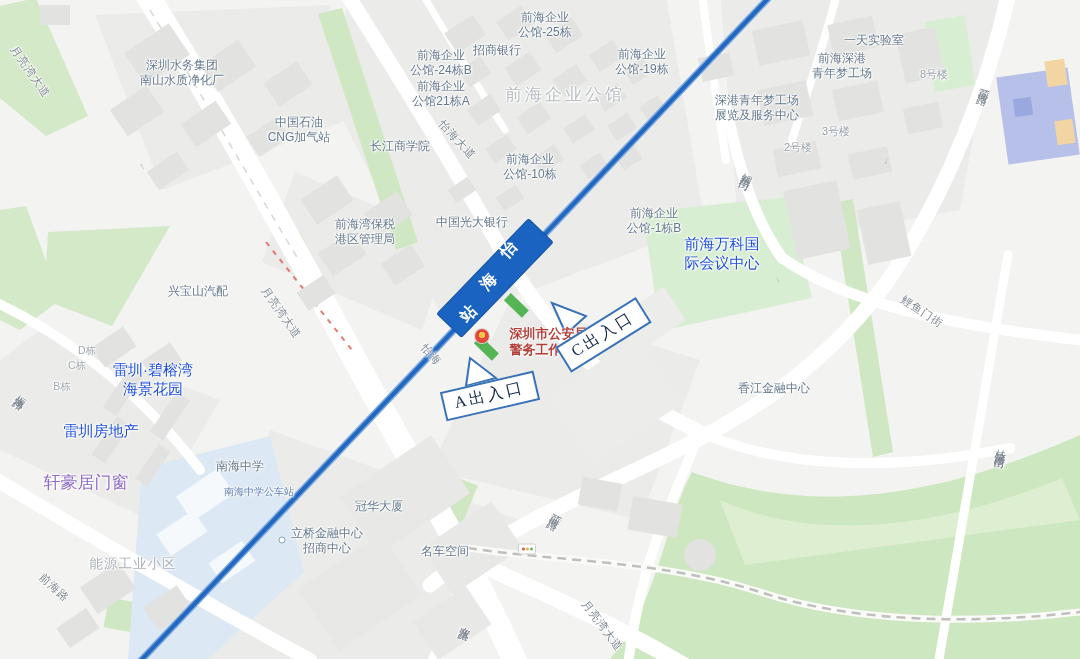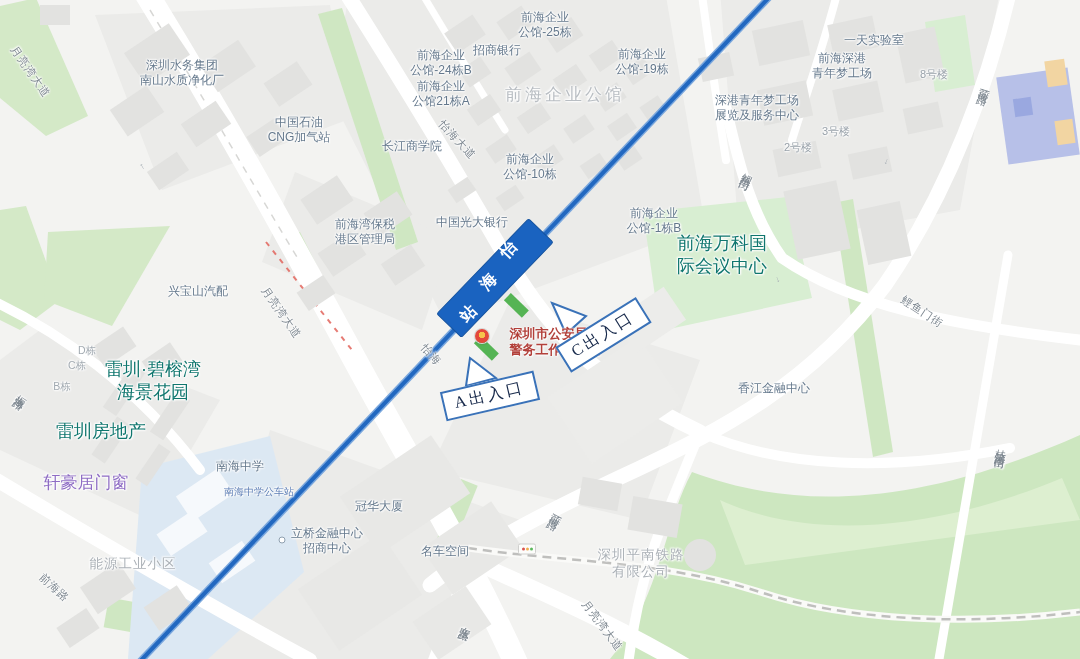--- a/index.html
+++ b/index.html
@@ -14,21 +14,21 @@
     position:absolute;white-space:pre-line;text-align:center;line-height:1.25;
     transform:translate(-50%,-50%);
     text-shadow:0 0 2px #fff,0 0 2px #fff,0 0 3px #fff,1px 1px 2px #fff,-1px -1px 2px #fff;
   }
   .poi{color:#64788c;font-size:12px;}
   .area-lg{color:#b9bec3;font-size:17px;letter-spacing:3px;}
   .area-md{color:#aab0b6;font-size:13.5px;letter-spacing:1px;}
   .dim{color:#98a1a9;font-size:11px;}
   .dim-sm{color:#a2aab1;font-size:10.5px;}
   .road{color:#7b858e;font-size:11px;letter-spacing:1px;}
-  .green{color:#0f766e;font-size:18px;}
+  .green{color:#1d4ed8;font-size:15px;}
   .purple{color:#8e6cc4;font-size:17px;}
   .bus{color:#5a7cb4;font-size:10px;}
   .v{writing-mode:vertical-rl;letter-spacing:2px;}
   .police-lbl{
     position:absolute;color:#b2403a;font-weight:bold;font-size:13px;line-height:1.25;
     white-space:pre-line;transform:translate(-50%,-50%);
     text-shadow:0 0 2px #fff,0 0 2px #fff,1px 1px 2px #fff;
   }
   .station-char{
     position:absolute;color:#fff;font-weight:bold;font-size:16px;z-index:4;
@@ -220,21 +220,21 @@
     <div class="lbl poi" style="left:842px;top:66px">前海深港
 青年梦工场</div>
     <div class="lbl dim" style="left:934px;top:75px">8号楼</div>
     <div class="lbl poi" style="left:757px;top:108px">深港青年梦工场
 展览及服务中心</div>
     <div class="lbl dim" style="left:836px;top:132px">3号楼</div>
     <div class="lbl dim" style="left:798px;top:148px">2号楼</div>
     <div class="lbl road v" style="left:750px;top:170px;transform:translate(-50%,-50%) rotate(25deg)">鲤鱼门街</div>
     <div class="lbl poi" style="left:299px;top:130px">中国石油
 CNG加气站</div>
-    <div class="lbl poi" style="left:412px;top:146px">长江商学院</div>
+    <div class="lbl poi" style="left:400px;top:146px">长江商学院</div>
     <div class="lbl road" style="left:457px;top:140px;transform:translate(-50%,-50%) rotate(47deg)">怡海大道</div>
     <div class="lbl poi" style="left:530px;top:167px">前海企业
 公馆-10栋</div>
     <div class="lbl poi" style="left:182px;top:73px">深圳水务集团
 南山水质净化厂</div>
     <div class="lbl road" style="left:30px;top:72px;transform:translate(-50%,-50%) rotate(55deg)">月亮湾大道</div>
     <div class="lbl poi" style="left:365px;top:232px">前海湾保税
 港区管理局</div>
     <div class="lbl poi" style="left:472px;top:222px">中国光大银行</div>
     <div class="lbl poi" style="left:654px;top:221px">前海企业
@@ -256,22 +256,20 @@
     <div class="lbl purple" style="left:86px;top:483px">轩豪居门窗</div>
     <div class="lbl poi" style="left:240px;top:466px">南海中学</div>
     <div class="lbl bus" style="left:259px;top:492px">南海中学公车站</div>
     <div class="lbl poi" style="left:379px;top:506px">冠华大厦</div>
     <div class="lbl road v" style="left:559px;top:511px;transform:translate(-50%,-50%) rotate(28deg)">前湾一路</div>
     <div class="lbl poi" style="left:327px;top:541px">立桥金融中心
 招商中心</div>
     <div class="lbl poi" style="left:445px;top:551px">名车空间</div>
     <div class="lbl area-md" style="left:133px;top:564px">能源工业小区</div>
     <div class="lbl road" style="left:54px;top:588px;transform:translate(-50%,-50%) rotate(42deg)">前海路</div>
-    <div class="lbl area-md" style="left:641px;top:564px">深圳平南铁路
-有限公司</div>
     <div class="lbl road v" style="left:468px;top:621px;transform:translate(-50%,-50%) rotate(20deg)">东滨路</div>
     <div class="lbl road" style="left:602px;top:626px;transform:translate(-50%,-50%) rotate(53deg)">月亮湾大道</div>
     <div class="lbl road v" style="left:986px;top:85px;transform:translate(-50%,-50%) rotate(18deg)">前湾一路</div>
     <div class="lbl road" style="left:431px;top:355px;transform:translate(-50%,-50%) rotate(47deg)">怡海</div>
 
     <span class="station-char" style="left:509px;top:250px">怡</span>
     <span class="station-char" style="left:489px;top:282px">海</span>
     <span class="station-char" style="left:469px;top:314px">站</span>
 
     <span class="police-icon" style="left:482px;top:336px"></span>

